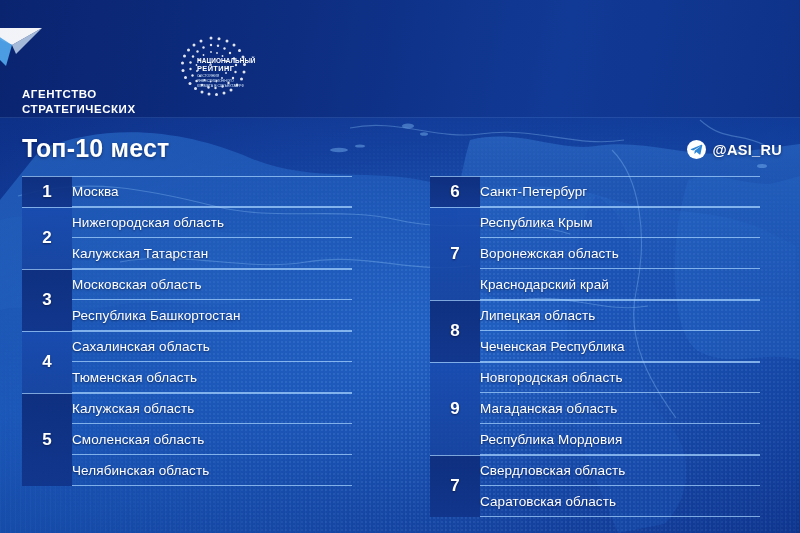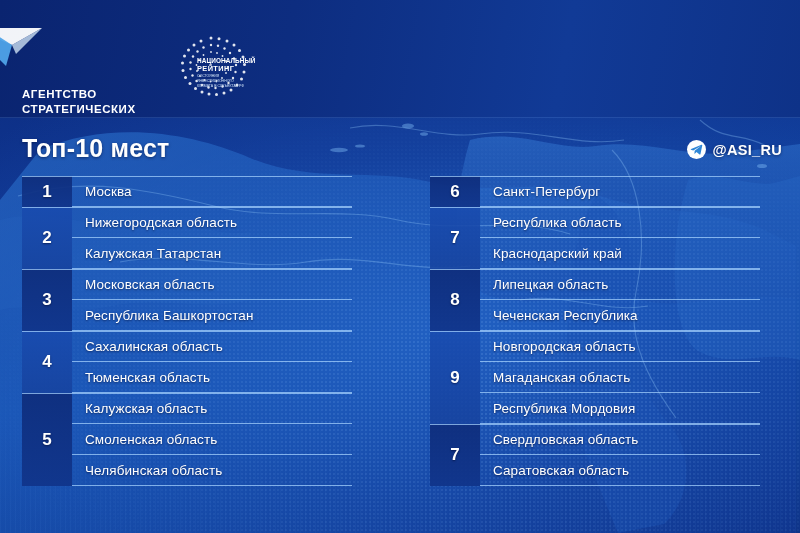--- a/index.html
+++ b/index.html
@@ -177,21 +177,20 @@
 
   .regions {
     flex: 1 1 auto;
     min-width: 0;
   }
   .region {
     position: relative;
     height: 31px;
     display: flex;
     align-items: center;
-    padding-left: 13px;
     color: #ffffff;
     font-size: 13.5px;
     letter-spacing: .1px;
     white-space: nowrap;
     text-shadow: 0 1px 2px rgba(0,14,52,.6);
   }
   .region::after {
     content: "";
     position: absolute;
     left: 0; right: 0; bottom: 0;
@@ -407,21 +406,22 @@
   <div class="col col-right">
       <div class="group sh-a">
         <div class="rank">6</div>
         <div class="regions">
           <div class="region">Санкт-Петербург</div>
         </div>
       </div>
       <div class="group sh-b">
         <div class="rank">7</div>
         <div class="regions">
-          <div class="region">Республика область</div>
+          <div class="region">Республика Крым</div>
+          <div class="region">Воронежская область</div>
           <div class="region">Краснодарский край</div>
         </div>
       </div>
       <div class="group sh-a">
         <div class="rank">8</div>
         <div class="regions">
           <div class="region">Липецкая область</div>
           <div class="region">Чеченская Республика</div>
         </div>
       </div>

